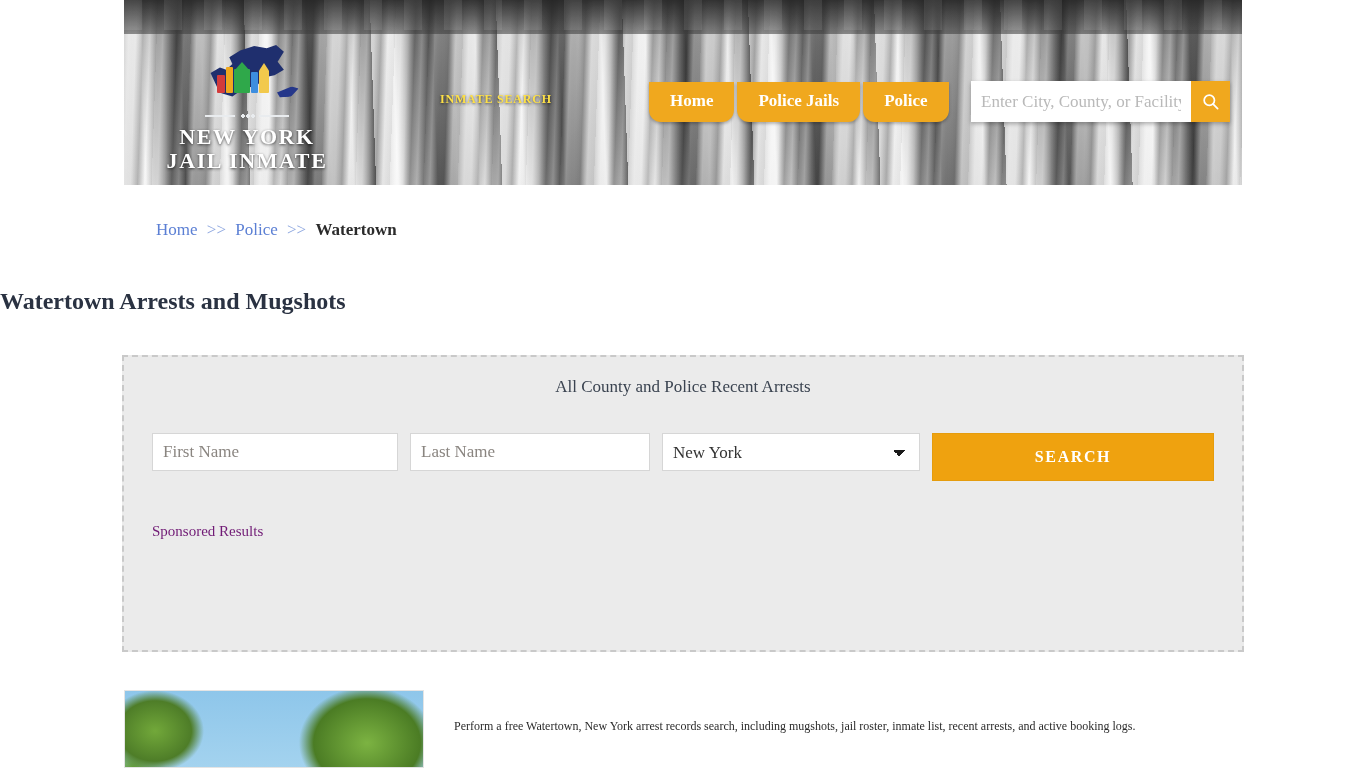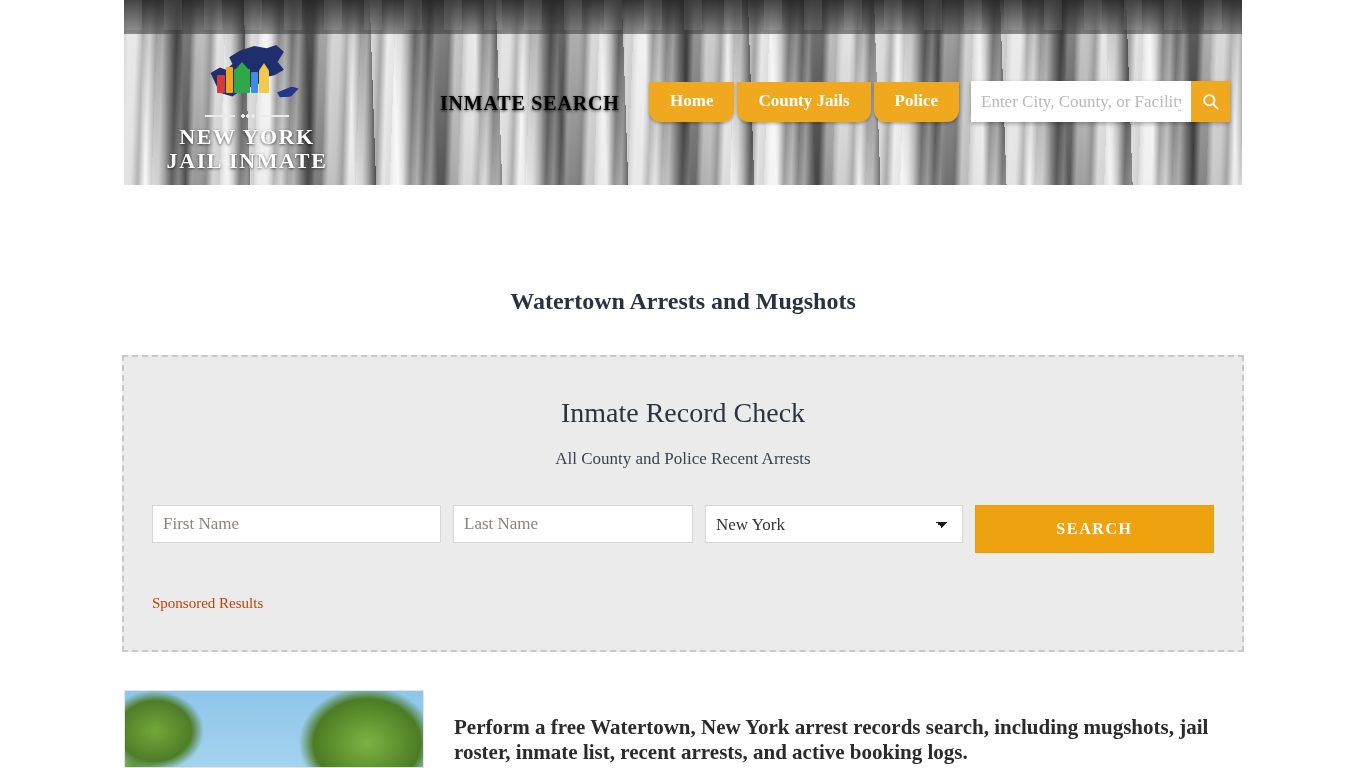--- a/index.html
+++ b/index.html
@@ -99,21 +99,21 @@
                 radial-gradient(circle 1.6px at 7px 2px, #e9ecef 99%, transparent 100%),
                 radial-gradient(circle 1.6px at 12px 2px, #e9ecef 99%, transparent 100%); }
   .logo-text {
     color: #ffffff; font-size: 22px; font-weight: bold;
     letter-spacing: 1.6px; line-height: 24px;
     text-shadow: 0 1px 3px rgba(0,0,0,0.65);
   }
 
   .inmate-search-label {
     position: absolute; left: 316px; top: 92px;
-    color: #000000; font-size: 20px; font-weight: bold;
+    color: #fde047; font-size: 12px; font-weight: bold;
     letter-spacing: 0.8px;
     text-shadow: 0 1px 3px rgba(0,0,0,0.7);
     z-index: 4;
   }
 
   
   .nav { position: absolute; left: 525px; top: 82px; display: flex; z-index: 5; }
   .nav-item {
     background: #f0a81e;
     color: #ffffff;
@@ -153,21 +153,21 @@
     position: absolute; left: 156px; top: 220px;
     font-size: 17px; color: #333;
   }
   .breadcrumb a { color: #5b7fd4; text-decoration: none; cursor: pointer; }
   .breadcrumb .sep { color: #8fa8e0; margin: 0 5px; }
   .breadcrumb .current { color: #2b2b2b; font-weight: bold; }
 
   
   .page-title {
     position: absolute; left: 0; right: 0; top: 272px;
-    text-align: center;
+    text-align: left;
     font-size: 24px; font-weight: bold; color: #2a3242;
   }
 
   
   .panel {
     position: absolute; left: 122px; top: 355px;
     width: 1122px; height: 297px;
     background: #ebebeb;
     border: 2px dashed #c9c9c9;
   }
@@ -182,63 +182,63 @@
   .form-row {
     display: flex; gap: 12px;
     margin: 36px 28px 0 28px;
   }
   .fld {
     height: 38px; border: 1px solid #d6d6d6; background: #ffffff;
     font-family: "Liberation Serif", serif; font-size: 17px; color: #333;
     padding: 0 10px; outline: none;
   }
   .fld::placeholder { color: #8a8580; }
-  .fld-first { width: 289px; }
+  .fld-first { width: 246px; }
   .fld-last  { width: 240px; }
   .fld-state {
     width: 258px; -webkit-appearance: none; appearance: none;
     background-image:
       linear-gradient(45deg, transparent 50%, #1b1b1b 50%),
       linear-gradient(135deg, #1b1b1b 50%, transparent 50%);
     background-position: calc(100% - 20px) 16px, calc(100% - 14px) 16px;
     background-size: 6px 6px, 6px 6px;
     background-repeat: no-repeat;
   }
   .btn-search {
     flex: 1; height: 48px;
     background: #efa20f; border: 1px solid #e59c0d;
     color: #ffffff; font-family: "Liberation Serif", serif;
     font-size: 16px; font-weight: bold; letter-spacing: 1.6px;
     cursor: pointer;
   }
   .sponsored {
     margin: 42px 0 0 28px;
-    font-size: 15px; color: #c2410c;
+    font-size: 15px; color: #701a75;
   }
 
   
   .content { position: absolute; left: 124px; top: 690px; right: 124px; }
   .thumb {
     position: absolute; left: 0; top: 0;
     width: 300px; height: 78px; overflow: hidden;
     border: 1px solid #e4e4e4;
   }
   .thumb-img {
     width: 100%; height: 200px;
     background:
       radial-gradient(ellipse 70px 58px at 30px 40px, #72a83a 0%, #4e7d28 52%, rgba(78,125,40,0) 70%),
       radial-gradient(ellipse 46px 40px at 8px 78px, #5f9a30 0%, rgba(95,154,48,0) 72%),
       radial-gradient(ellipse 92px 76px at 242px 52px, #7cb342 0%, #4b7c24 58%, rgba(75,124,36,0) 74%),
       radial-gradient(ellipse 56px 50px at 292px 112px, #6aa636 0%, rgba(106,166,54,0) 74%),
       radial-gradient(ellipse 30px 44px at 176px 120px, #dcdcd2 0%, #b9b6ab 60%, rgba(185,182,171,0) 78%),
       linear-gradient(180deg, #8ec6ea 0%, #a9d6f0 48%, #cbe6f5 100%);
   }
   .body-text {
-    position: absolute; left: 330px; top: 4px; right: 0;
-    font-size: 21px; line-height: 25px; color: #2b2b2b; font-weight: bold;
+    position: absolute; left: 330px; top: 12px; right: 0;
+    font-size: 12px; line-height: 25px; color: #2b2b2b;
   }
   .sub-heading {
     position: absolute; left: 330px; top: 76px;
     font-size: 18px; font-weight: bold; color: #2a3242;
   }
 </style>
 </head>
 <body>
 
 <div class="page">
@@ -262,40 +262,46 @@
         <div class="logo-dots"></div>
       </div>
       <div class="logo-text">NEW YORK</div>
       <div class="logo-text">JAIL INMATE</div>
     </div>
 
     <div class="inmate-search-label">INMATE SEARCH</div>
 
     <div class="nav">
       <a class="nav-item" href="#">Home</a>
-      <a class="nav-item" href="#">County Jails</a>
+      <a class="nav-item" href="#">Police Jails</a>
       <a class="nav-item" href="#">Police</a>
     </div>
 
     <div class="hsearch">
       <input class="hsearch-input" type="text" placeholder="Enter City, County, or Facility" style="">
       <button class="hsearch-btn">
         <svg width="19" height="19" viewBox="0 0 24 24" fill="none" stroke="#ffffff" stroke-width="2.2">
           <circle cx="10.5" cy="10.5" r="6.5"></circle>
           <line x1="15.4" y1="15.4" x2="21" y2="21" stroke-linecap="round"></line>
         </svg>
       </button>
     </div>
   </div>
 
+  <div class="breadcrumb">
+    <a href="#">Home</a>
+    <span class="sep">&gt;&gt;</span>
+    <a href="#">Police</a>
+    <span class="sep">&gt;&gt;</span>
+    <span class="current">Watertown</span>
+  </div>
 
   <h1 class="page-title">Watertown Arrests and Mugshots</h1>
 
   <div class="panel">
-    <div class="panel-title">Inmate Record Check</div>
     <div class="panel-sub">All County and Police Recent Arrests</div>
 
     <div class="form-row">
       <input class="fld fld-first" type="text" placeholder="First Name" style="">
       <input class="fld fld-last" type="text" placeholder="Last Name" style="">
       <select class="fld fld-state">
         <option>New York</option>
       </select>
       <button class="btn-search">SEARCH</button>
     </div>

